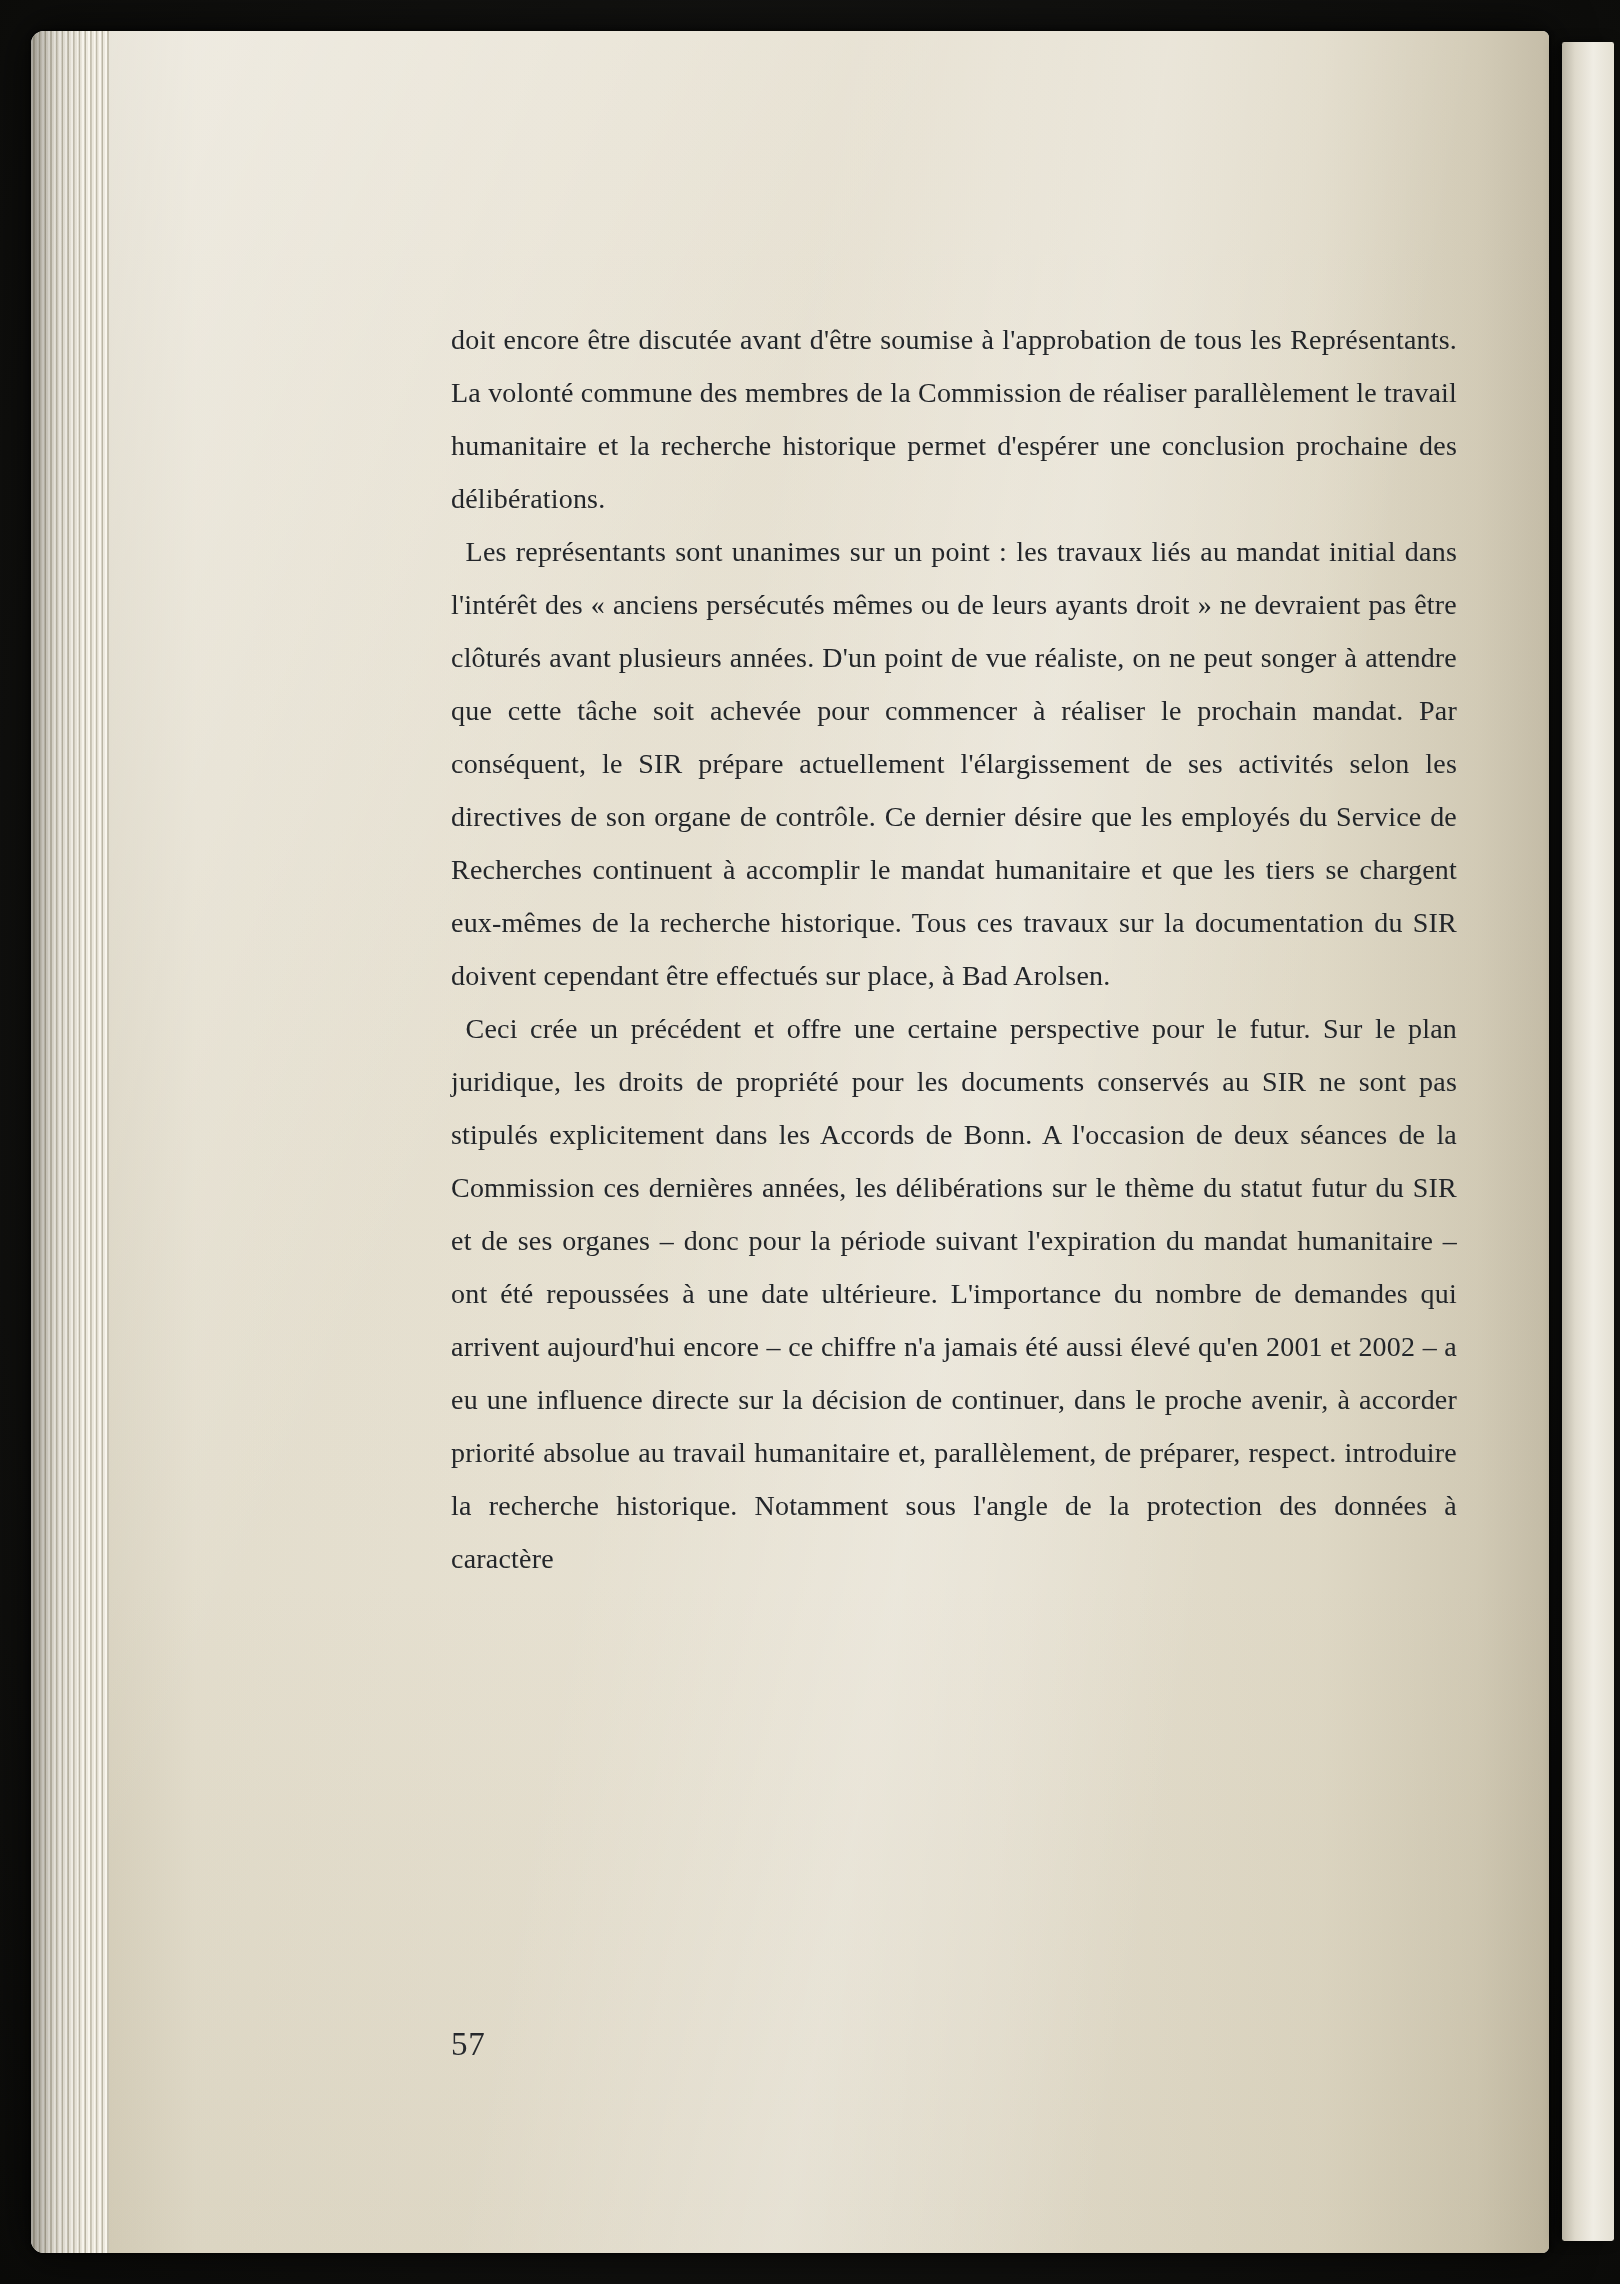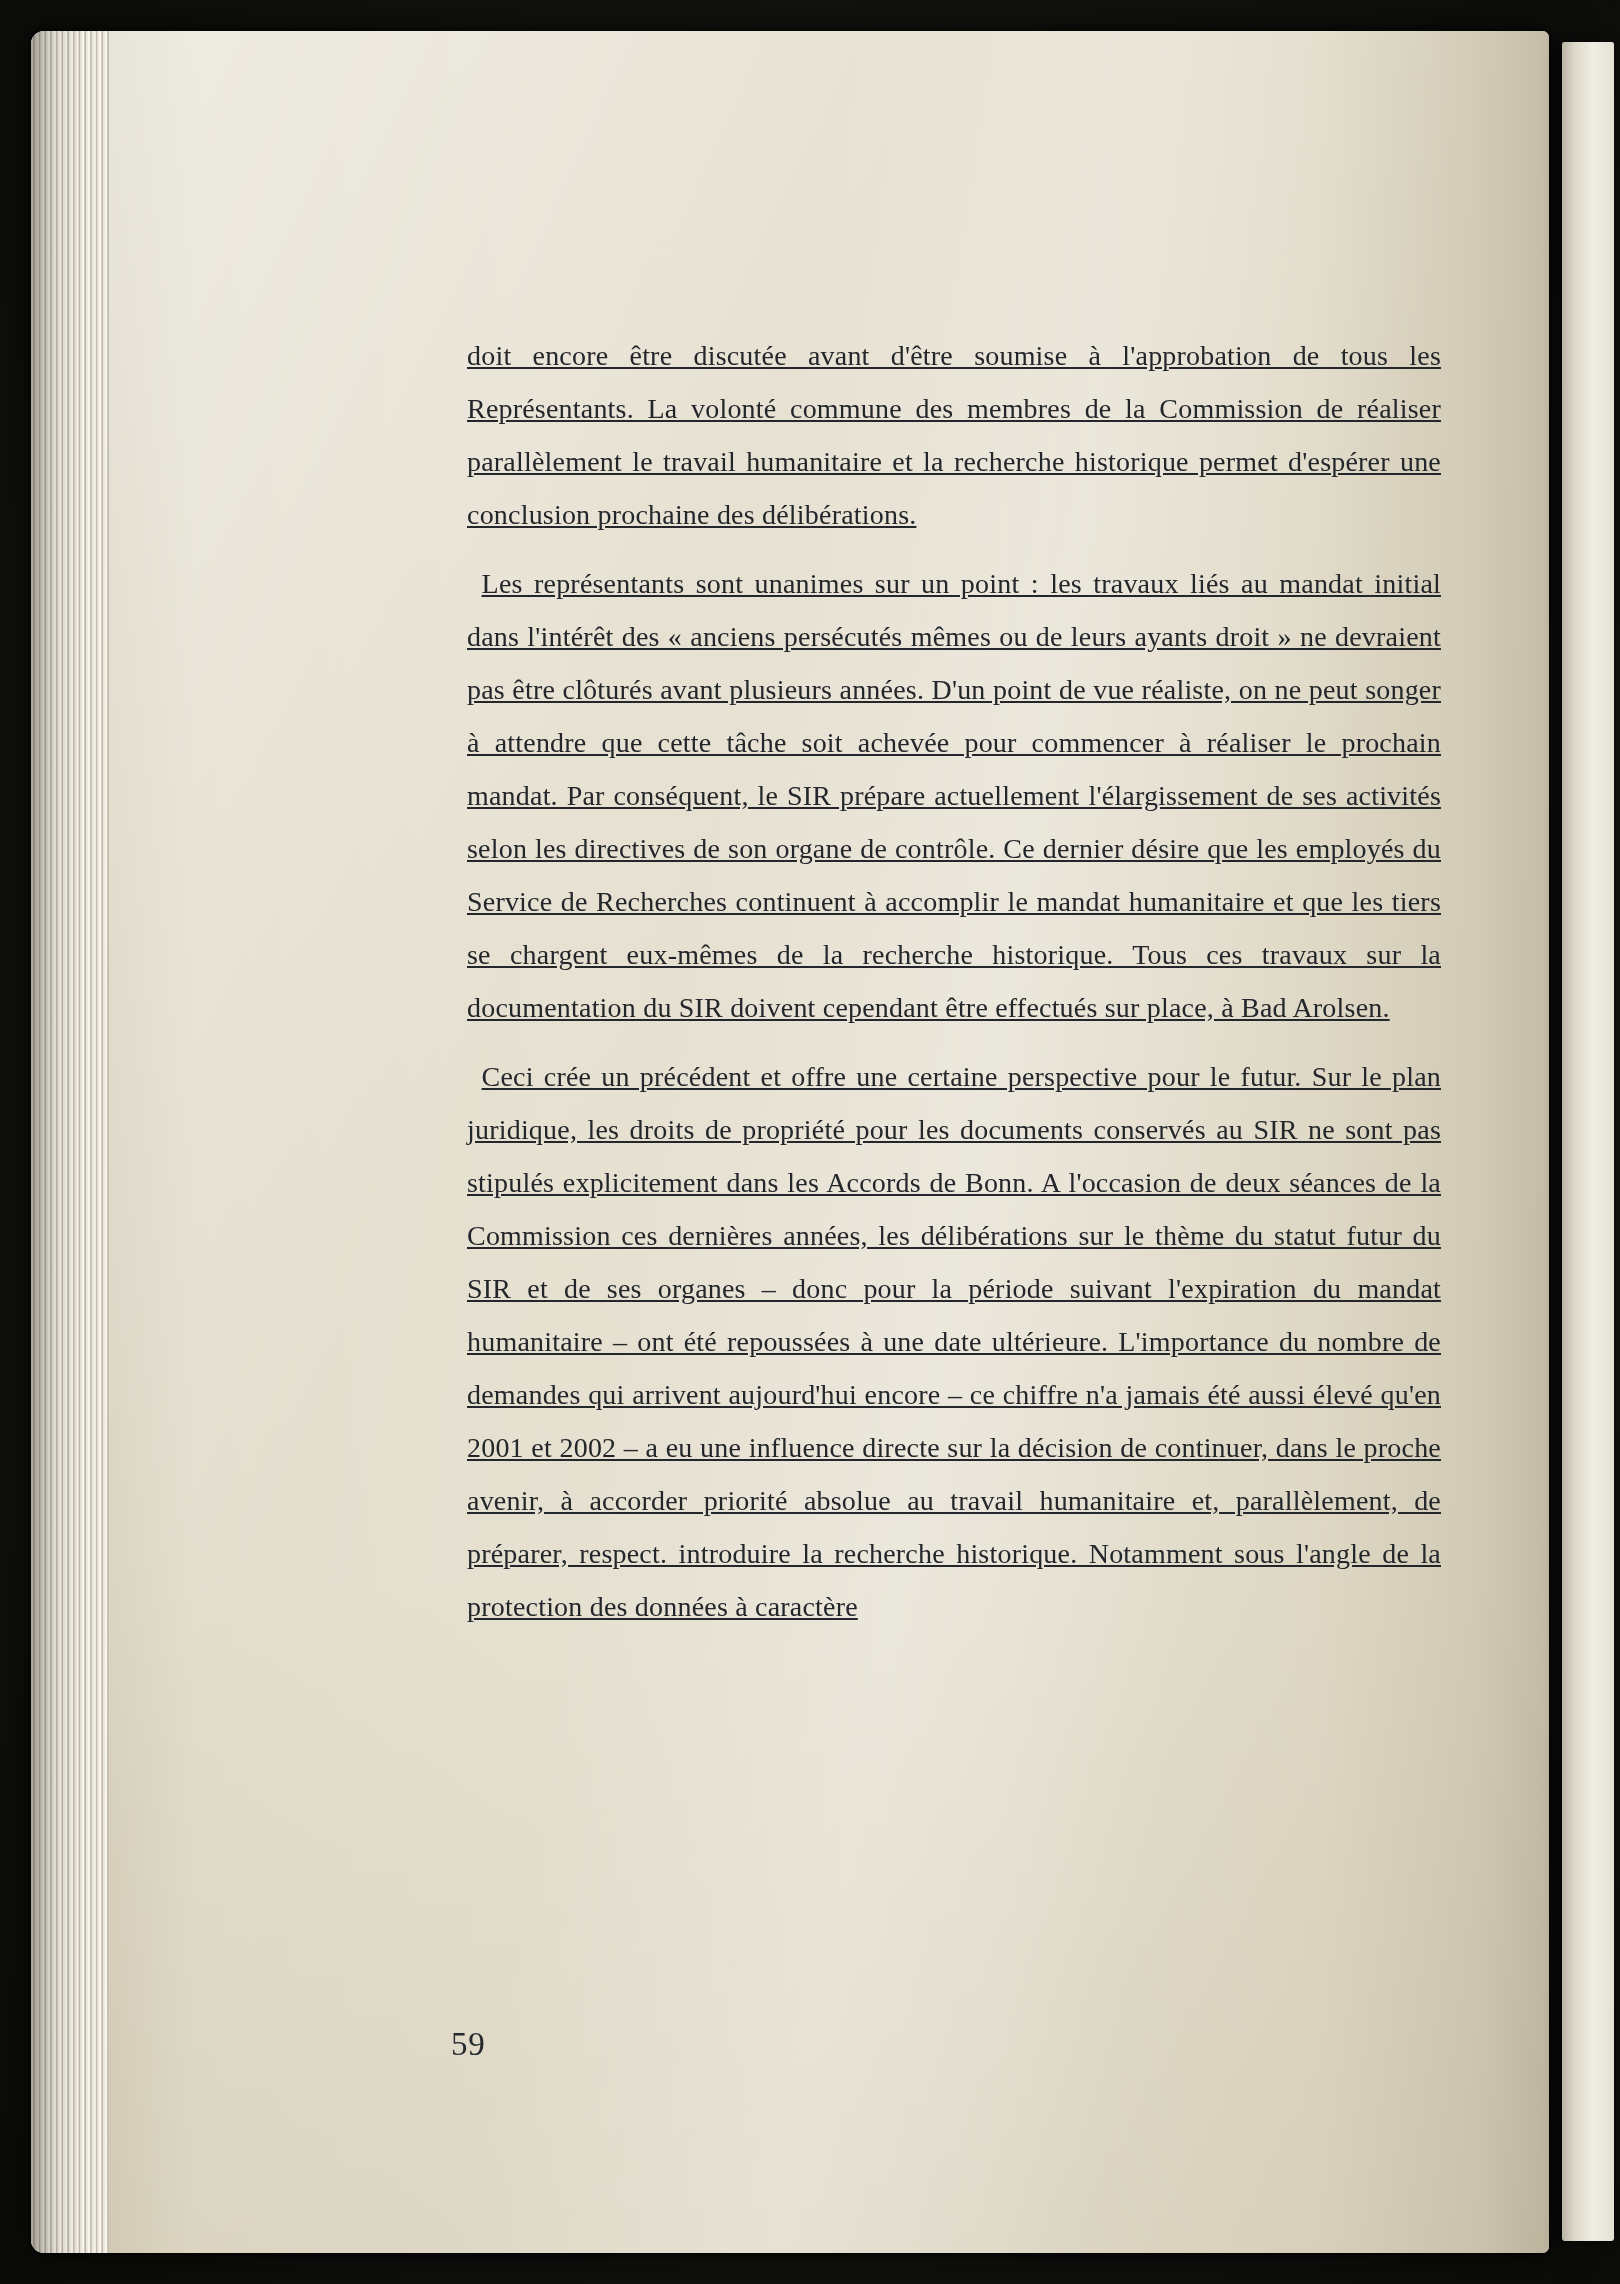--- a/index.html
+++ b/index.html
@@ -70,22 +70,21 @@
     left: 420px;
     top: 282px;
     width: 1006px;
     color: #23262a;
     font-size: 28px;
     line-height: 53px;
     text-align: justify;
     letter-spacing: 0.2px;
   }
   .text-block p {
-    margin: 16px;
-    text-decoration: underline;
+    margin: 0;
   }
   .text-block p.indent {
     text-indent: 14.6px;
   }
   .page-number {
     position: absolute;
     left: 420px;
     top: 1995px;
     font-size: 33px;
     color: #26292d;
@@ -110,17 +109,17 @@
 <div class="book">
   <div class="page-edges"></div>
   <div class="page-face"></div>
 
   <div class="text-block">
     <p>doit encore être discutée avant d'être soumise à l'approbation de tous les Représentants. La volonté commune des membres de la Commission de réaliser parallèlement le travail humanitaire et la recherche historique permet d'espérer une conclusion prochaine des délibérations.</p>
     <p class="indent">Les représentants sont unanimes sur un point : les travaux liés au mandat initial dans l'intérêt des « anciens persécutés mêmes ou de leurs ayants droit » ne devraient pas être clôturés avant plusieurs années. D'un point de vue réaliste, on ne peut songer à attendre que cette tâche soit achevée pour commencer à réaliser le prochain mandat. Par conséquent, le SIR prépare actuellement l'élargissement de ses activités selon les directives de son organe de contrôle. Ce dernier désire que les employés du Service de Recherches continuent à accomplir le mandat humanitaire et que les tiers se chargent eux-mêmes de la recherche historique. Tous ces travaux sur la documentation du SIR doivent cependant être effectués sur place, à Bad Arolsen.</p>
     <p class="indent">Ceci crée un précédent et offre une certaine perspective pour le futur. Sur le plan juridique, les droits de propriété pour les documents conservés au SIR ne sont pas stipulés explicitement dans les Accords de Bonn. A l'occasion de deux séances de la Commission ces dernières années, les délibérations sur le thème du statut futur du SIR et de ses organes – donc pour la période suivant l'expiration du mandat humanitaire – ont été repoussées à une date ultérieure. L'importance du nombre de demandes qui arrivent aujourd'hui encore – ce chiffre n'a jamais été aussi élevé qu'en 2001 et 2002 – a eu une influence directe sur la décision de continuer, dans le proche avenir, à accorder priorité absolue au travail humanitaire et, parallèlement, de préparer, respect. introduire la recherche historique. Notamment sous l'angle de la protection des données à caractère</p>
   </div>
 
-  <div class="page-number">59</div>
+  <div class="page-number">57</div>
 </div>
 
 <div class="next-page"></div>
 
 
 </body></html>

